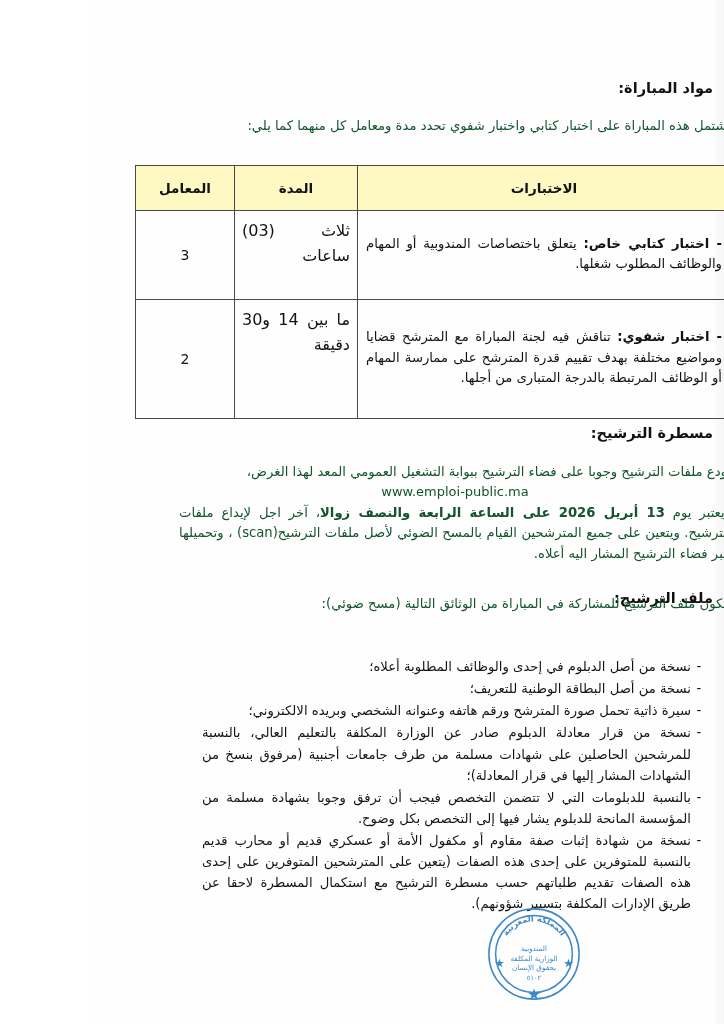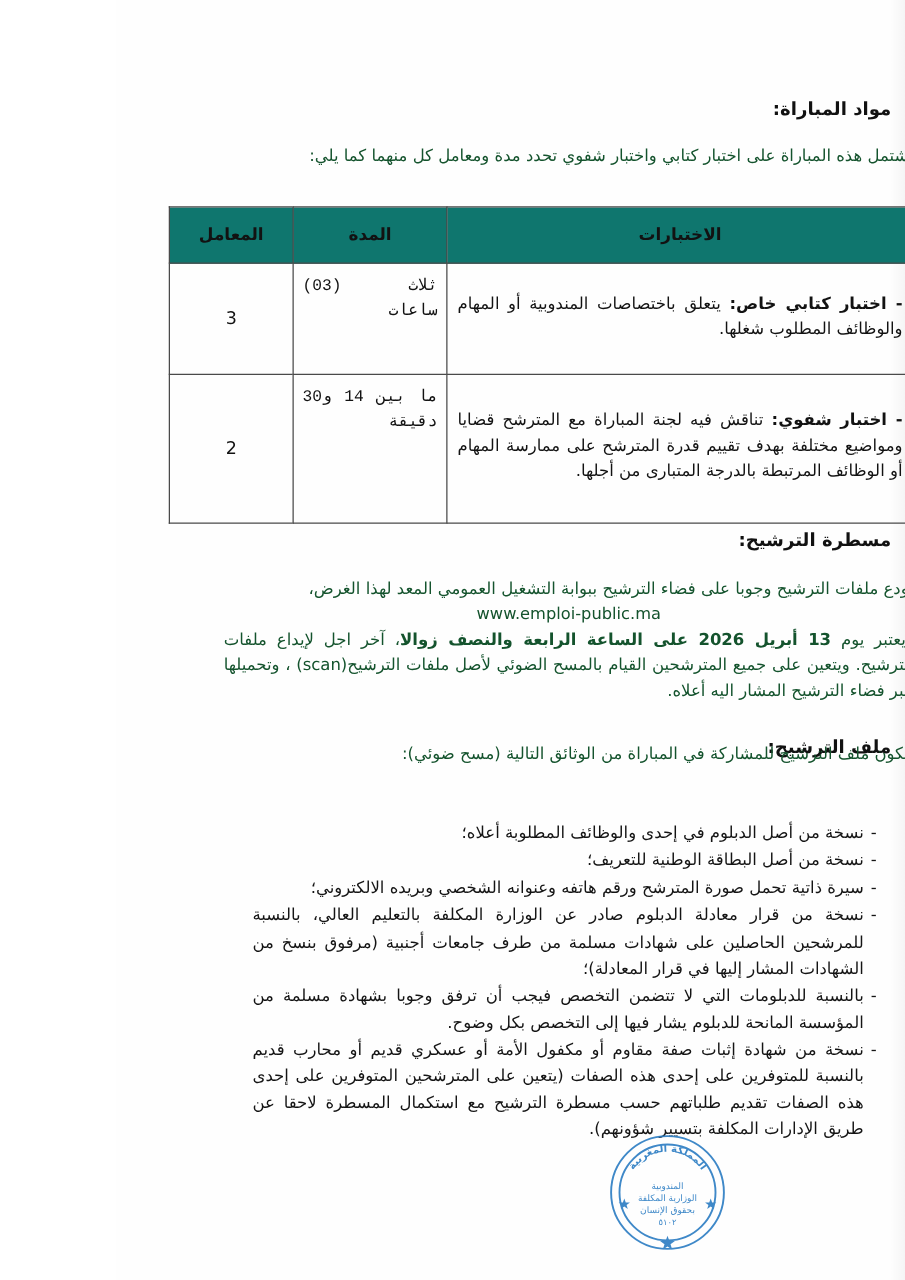--- a/index.html
+++ b/index.html
@@ -90,41 +90,40 @@
     width: 556px;
     table-layout: fixed;
   }
   table.exam-table th,
   table.exam-table td {
     border: 1px solid #4a4a4a;
     vertical-align: middle;
     color: #121212;
   }
   table.exam-table thead th {
-    background: #0f766e;
+    background: #fef9c3;
     font-weight: bold;
     font-size: 13.5px;
     height: 40px;
     text-align: center;
     padding: 2px 6px;
   }
   table.exam-table td.c-exam {
     text-align: justify;
     font-size: 13.2px;
     line-height: 1.55;
     padding: 8px 8px 10px 8px;
   }
   table.exam-table td.c-dur {
     text-align: justify;
     text-align-last: justify;
-    font-size: 13px;
+    font-size: 16px;
     line-height: 1.55;
     padding: 8px 7px 10px 7px;
     vertical-align: top;
-    font-family: Liberation Mono, monospace;
   }
   table.exam-table td.c-coef {
     text-align: center;
     font-size: 14px;
     direction: ltr;
   }
   .row1 td { height: 70px; }
   .row2 td { height: 100px; }
 
   

